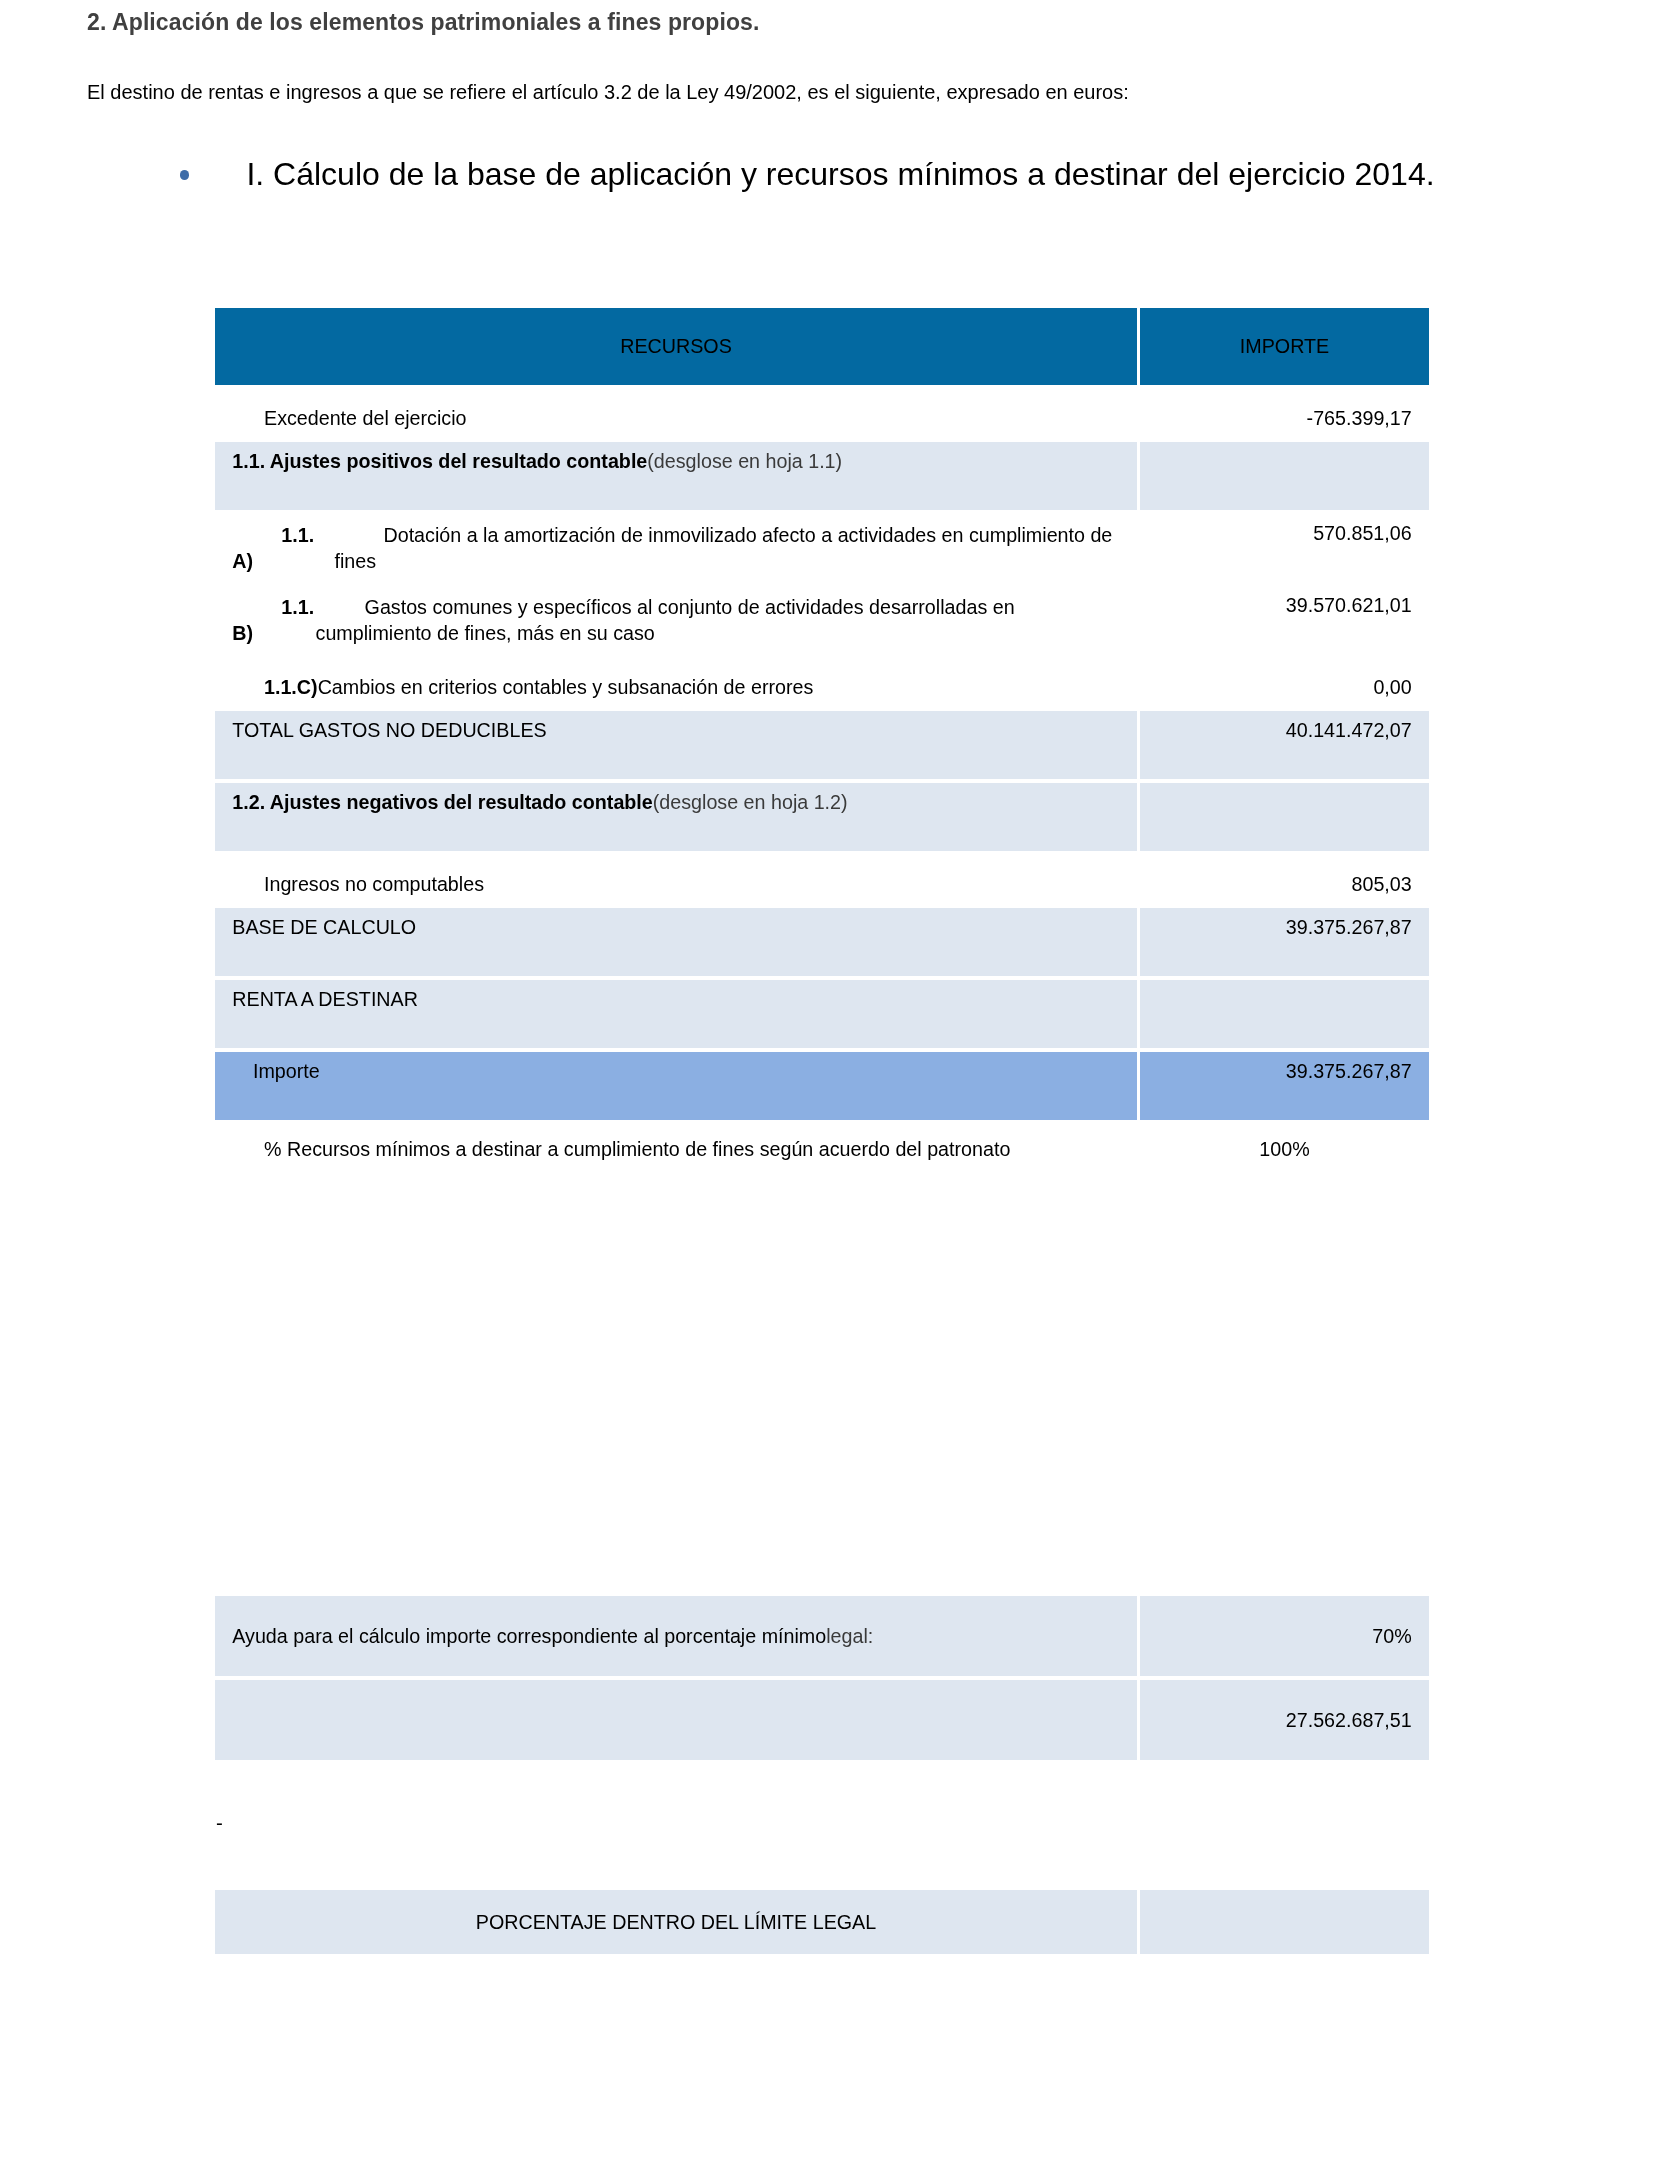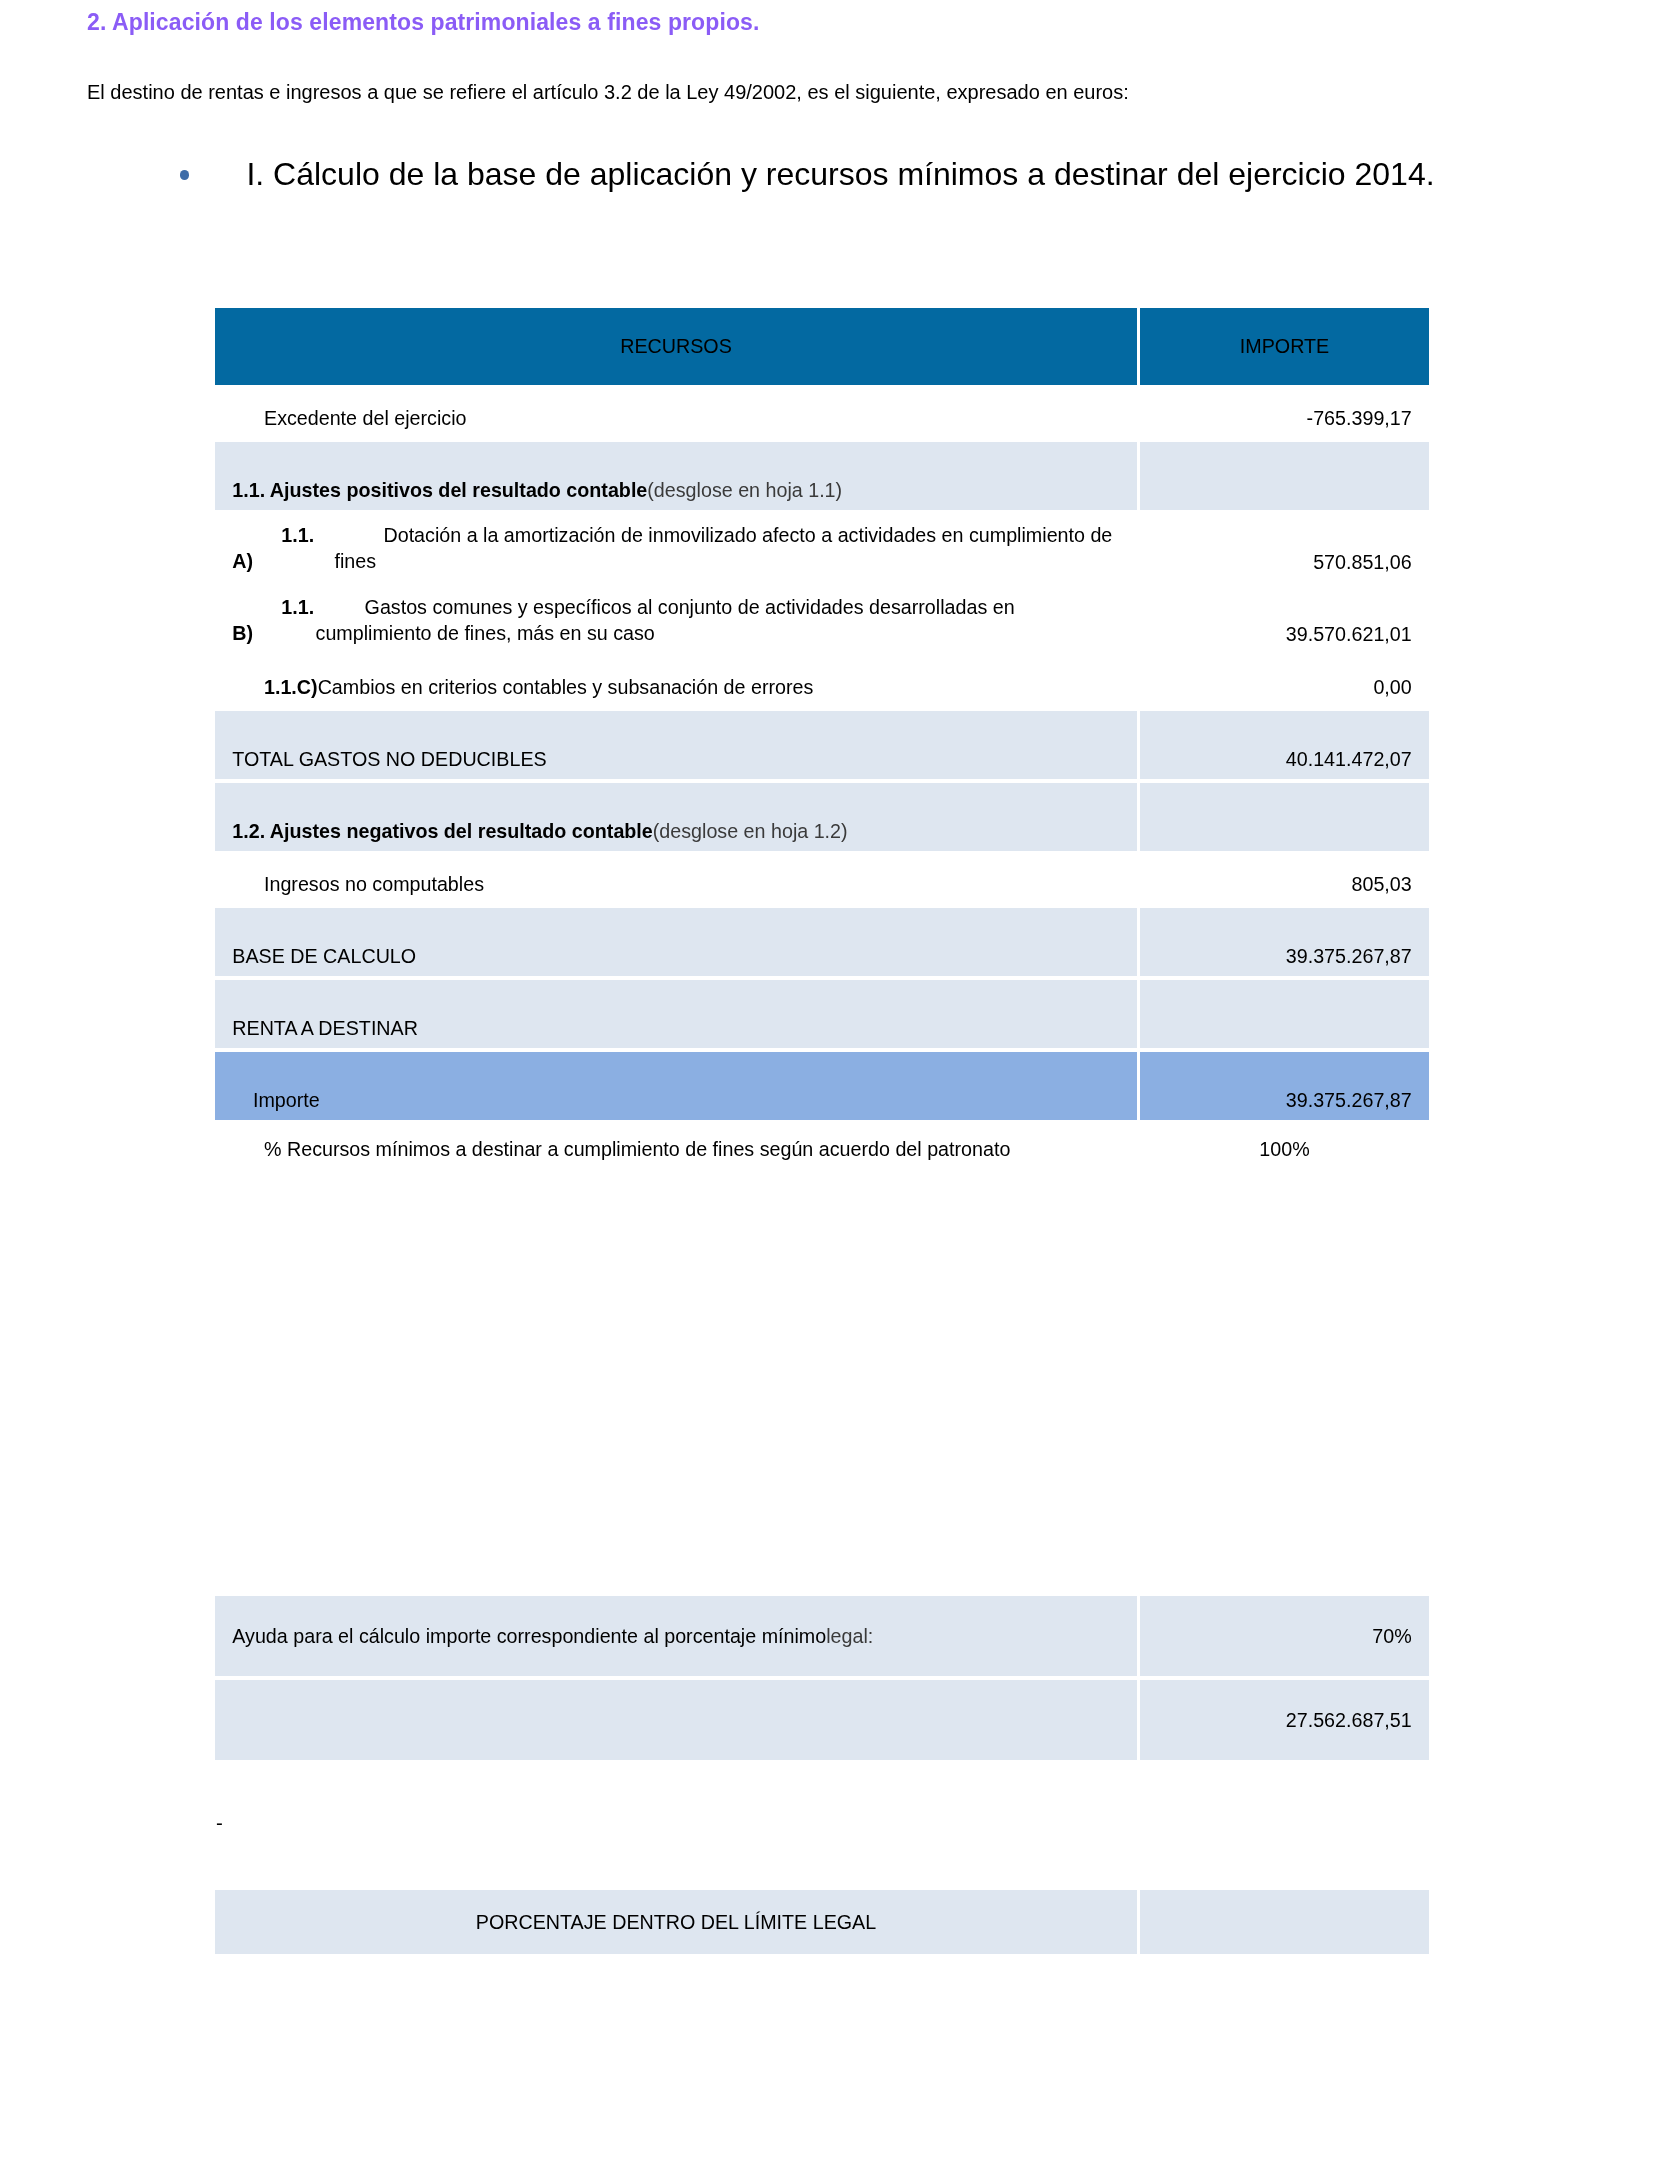--- a/index.html
+++ b/index.html
@@ -25,21 +25,21 @@
   }
 
   
   .doc-heading {
     position: absolute;
     left: 87px;
     top: 9.4px;
     width: 1494px;
     font-size: 23px;
     font-weight: bold;
-    color: #8b5cf6;
+    color: #404040;
     letter-spacing: 0.1px;
   }
 
   
   .intro-para {
     position: absolute;
     left: 87px;
     top: 79px;
     width: 1518px;
     font-size: 20px;
@@ -118,21 +118,21 @@
   .indent-3 { padding-left: 38px; }
 
   .hanging {
     text-indent: 49px;
     line-height: 1.33;
   }
 
   
   #table-recursos { top: 304px; }
   #table-recursos .r-head td > .cell { height: 77px; display: flex; align-items: center; justify-content: center; }
-  #table-recursos .r-tall td > .cell { min-height: 68px; display: flex; align-items: flex-end; }
+  #table-recursos .r-tall td > .cell { min-height: 68px; display: flex; align-items: flex-start; }
   #table-recursos .r-mid  td > .cell { min-height: 49px; display: flex; align-items: flex-end; }
 
   
   #table-ayuda { top: 1592px; }
   #table-ayuda td > .cell { min-height: 80px; display: flex; align-items: center; }
 
   
   .dash-marker {
     position: absolute;
     left: 216px;

